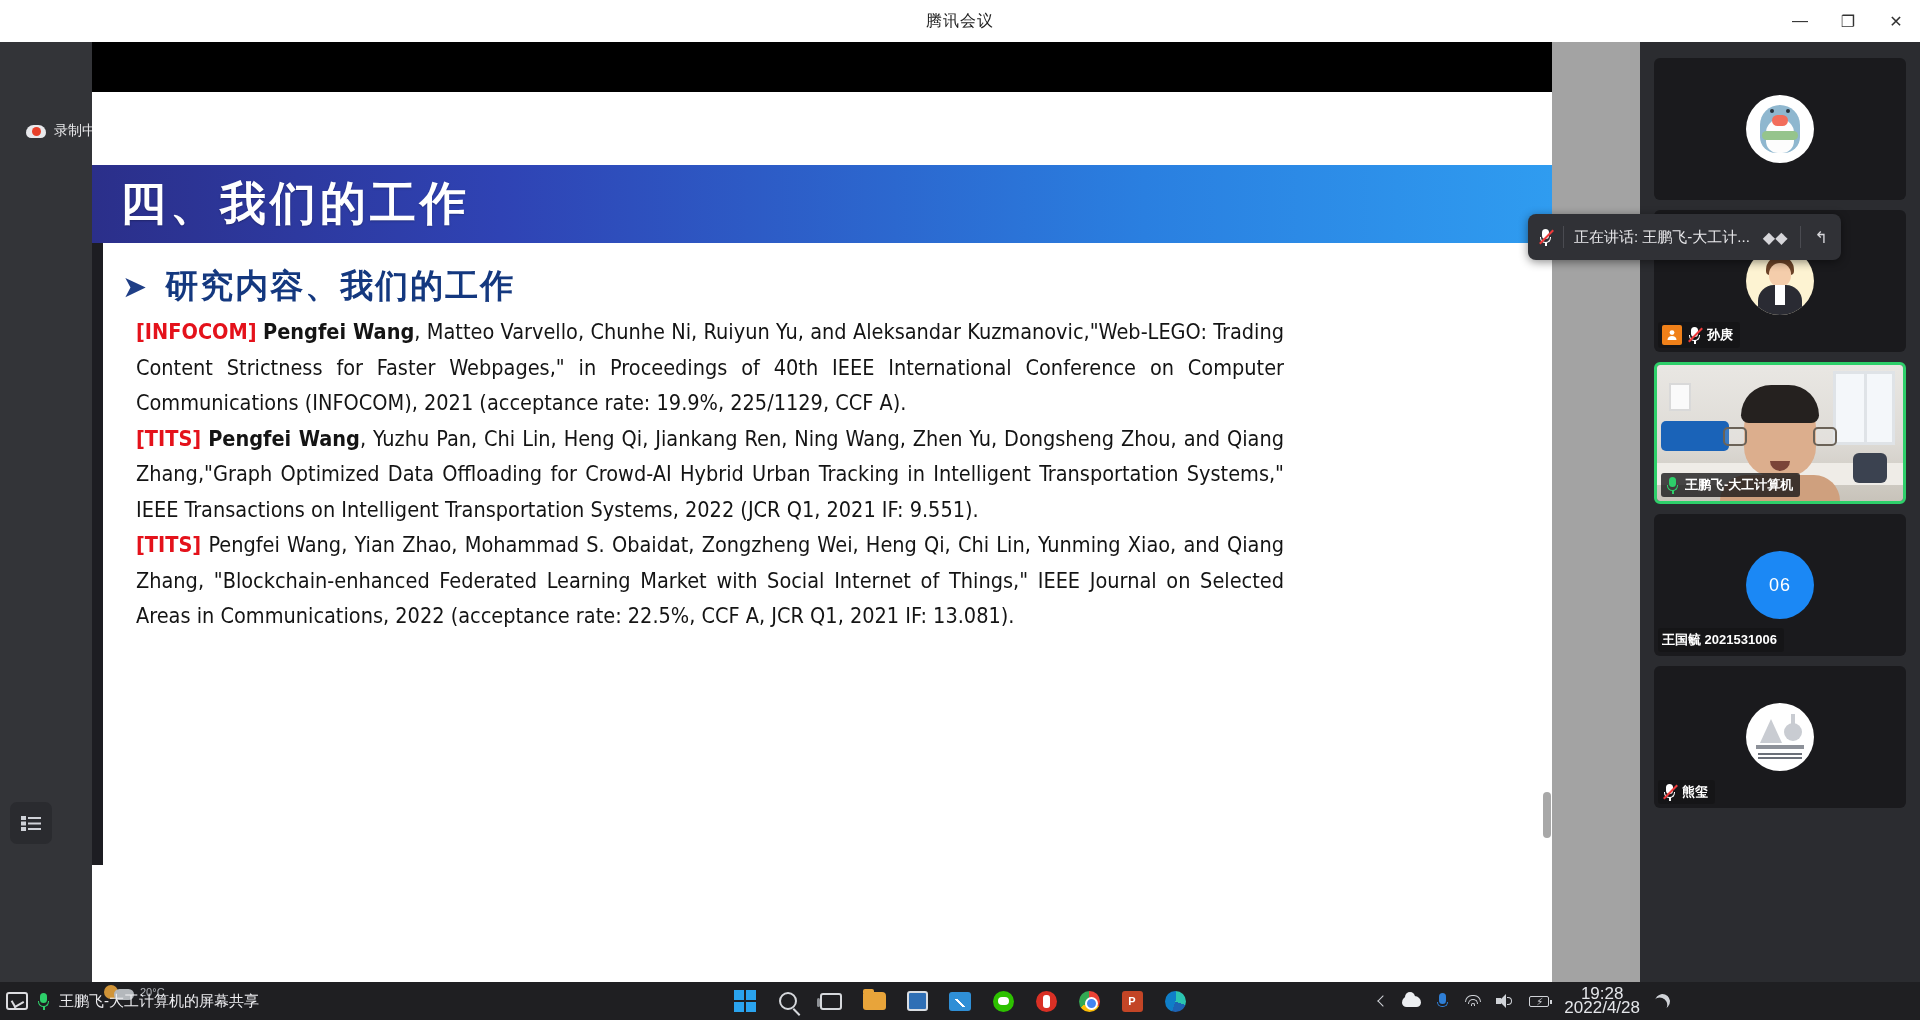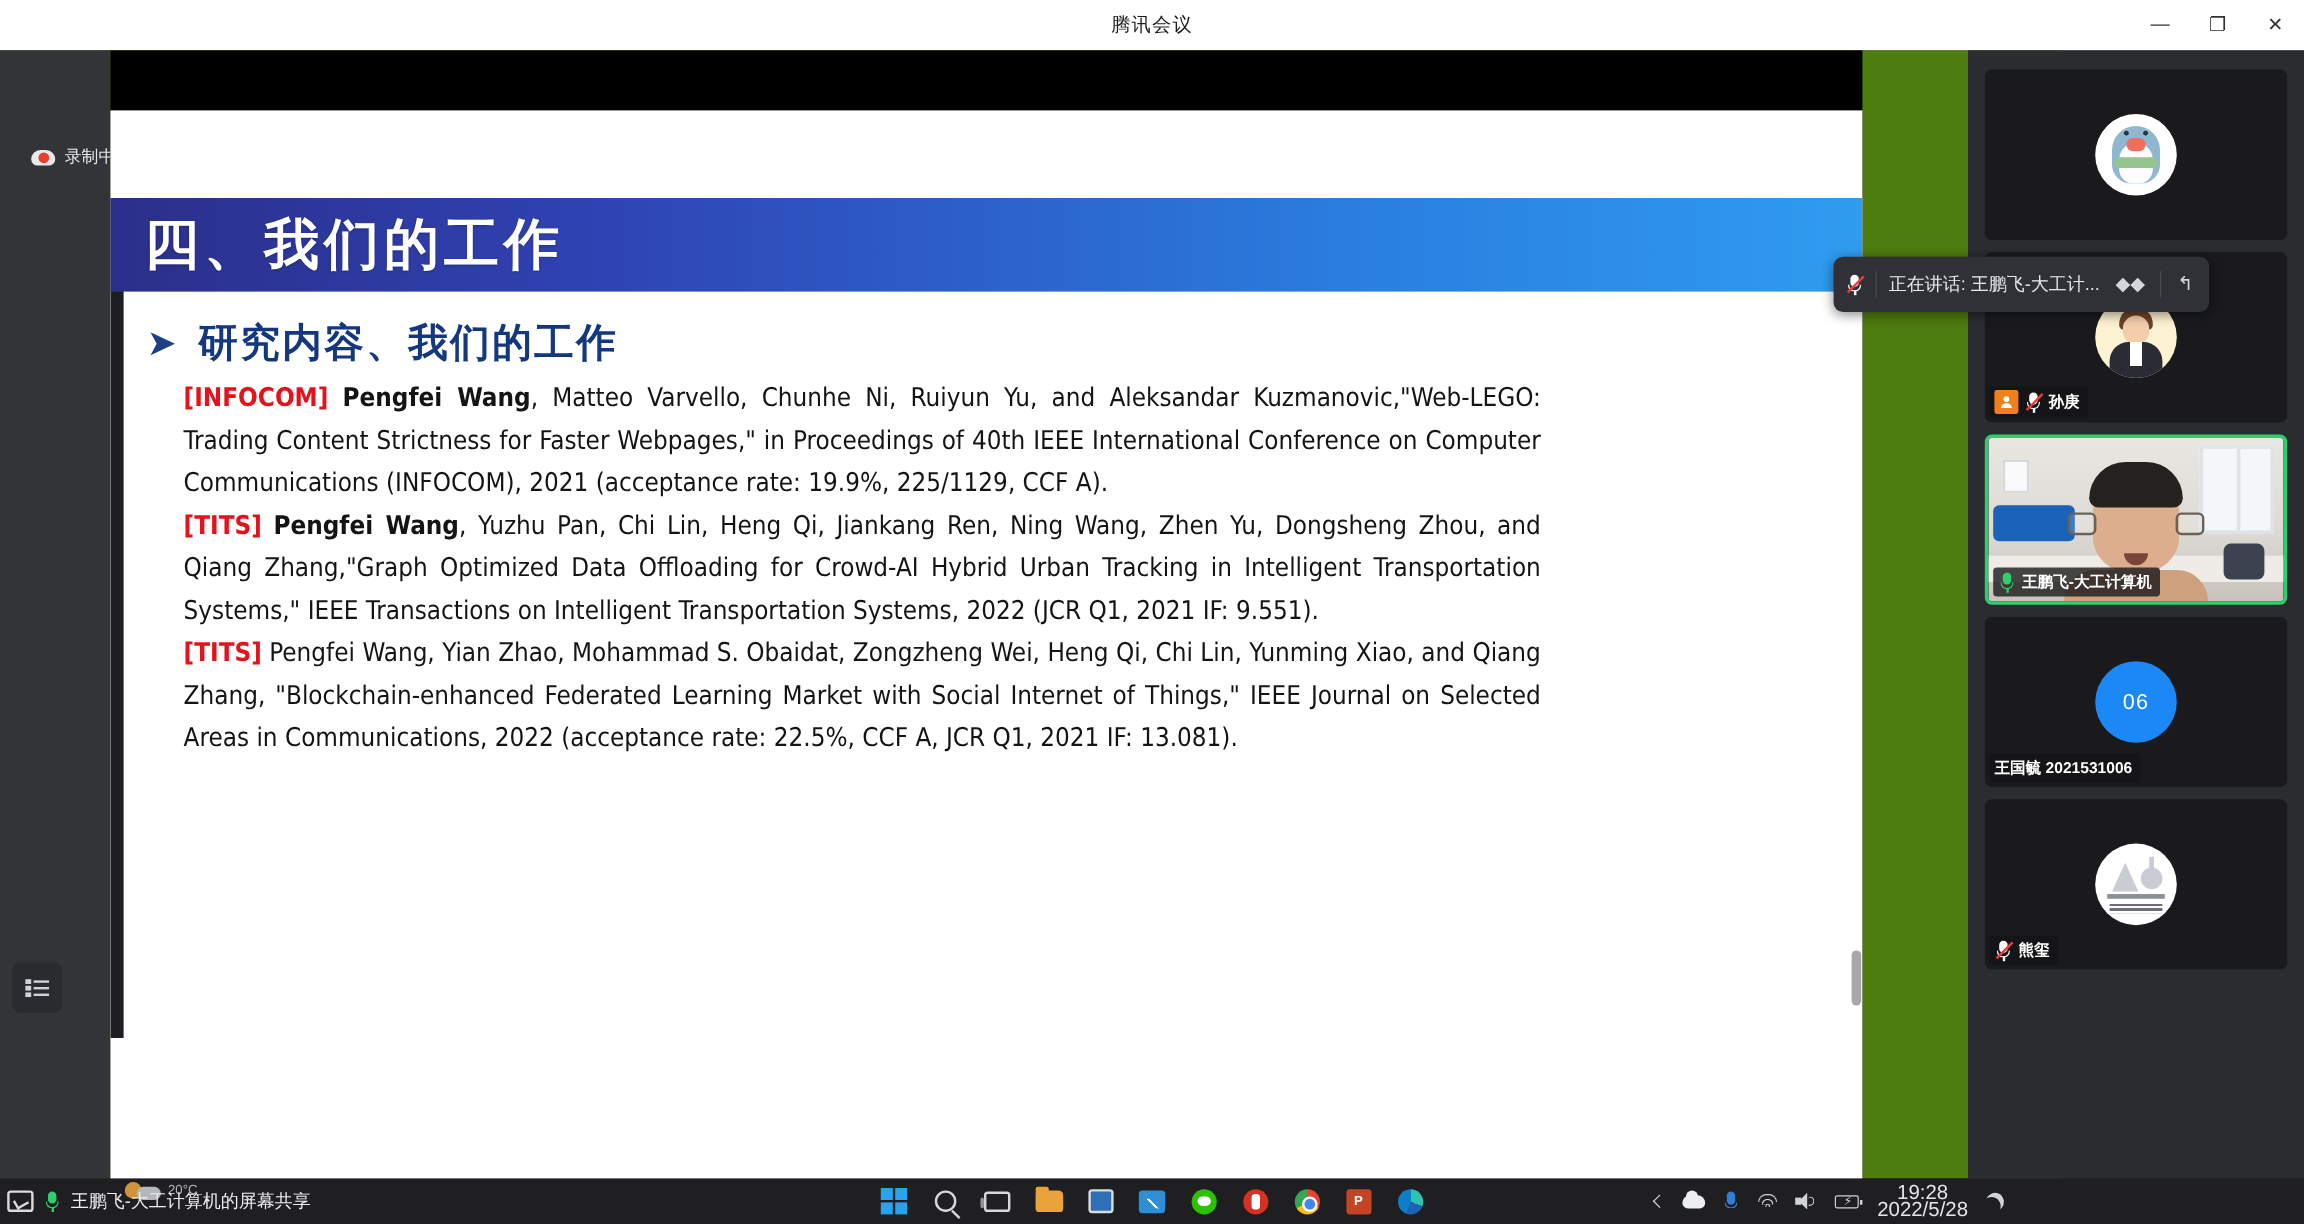--- a/index.html
+++ b/index.html
@@ -24,21 +24,21 @@
     display: flex; align-items: center;
   }
   .win-btn {
     width: 48px; height: 42px; display: flex; align-items: center; justify-content: center;
     font-size: 16px; color: #333; cursor: default;
   }
 
   
   .meeting-body {
     position: absolute; top: 42px; left: 0; width: 1716px; height: 940px;
-    background: #4d7c0f;
+    background: #a3a3a3;
   }
 
   
   .left-rail {
     position: absolute; left: 0; top: 0; width: 92px; height: 940px;
     background: #333438;
   }
   .rec-indicator {
     position: absolute; left: 26px; top: 80px;
     display: flex; align-items: center; gap: 8px;
@@ -98,21 +98,20 @@
     font-family: "DejaVu Sans", "Liberation Sans", sans-serif;
   }
   .slide-content {
     position: absolute; left: 44px; top: 222px; width: 1148px;
   }
   .ref-p {
     color: #141414; font-size: 21.5px; line-height: 35.5px;
     text-align: justify; text-justify: inter-word;
     font-family: "DejaVu Sans Condensed", "DejaVu Sans", "Liberation Sans", sans-serif;
     margin-bottom: 0px;
-    margin-left: 17px;
   }
   .tag { color: #e4121b; font-weight: bold; }
   .au { font-weight: bold; }
 
   
   .slide-scroll {
     position: absolute; right: 1px; top: 700px; width: 8px; height: 46px;
     background: #a8a8a8; border-radius: 4px;
   }
 
@@ -628,21 +627,21 @@
             <span class="w1"></span>
           </span>
       </span>
       <span class="tray-ic">
         <span class="batt">
             <span class="bolt">⚡</span>
           </span>
       </span>
       <span class="clock">
         <div>19:28</div>
-        <div>2022/5/28</div>
+        <div>2022/4/28</div>
       </span>
       <span class="tray-ic">
           <span class="moon"></span>
         </span>
     </div>
   </div>
 
 </div>
 
 </body></html>

